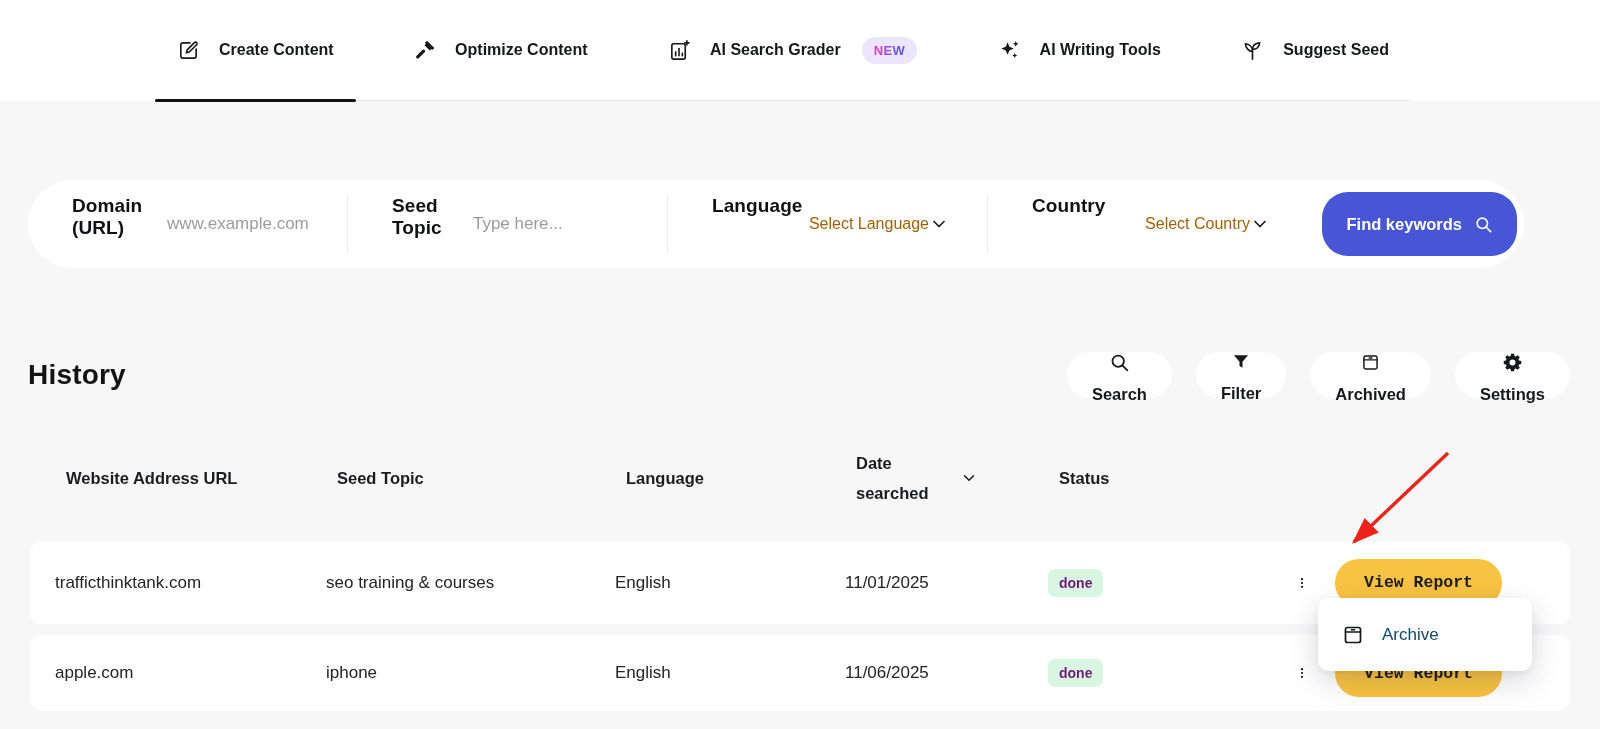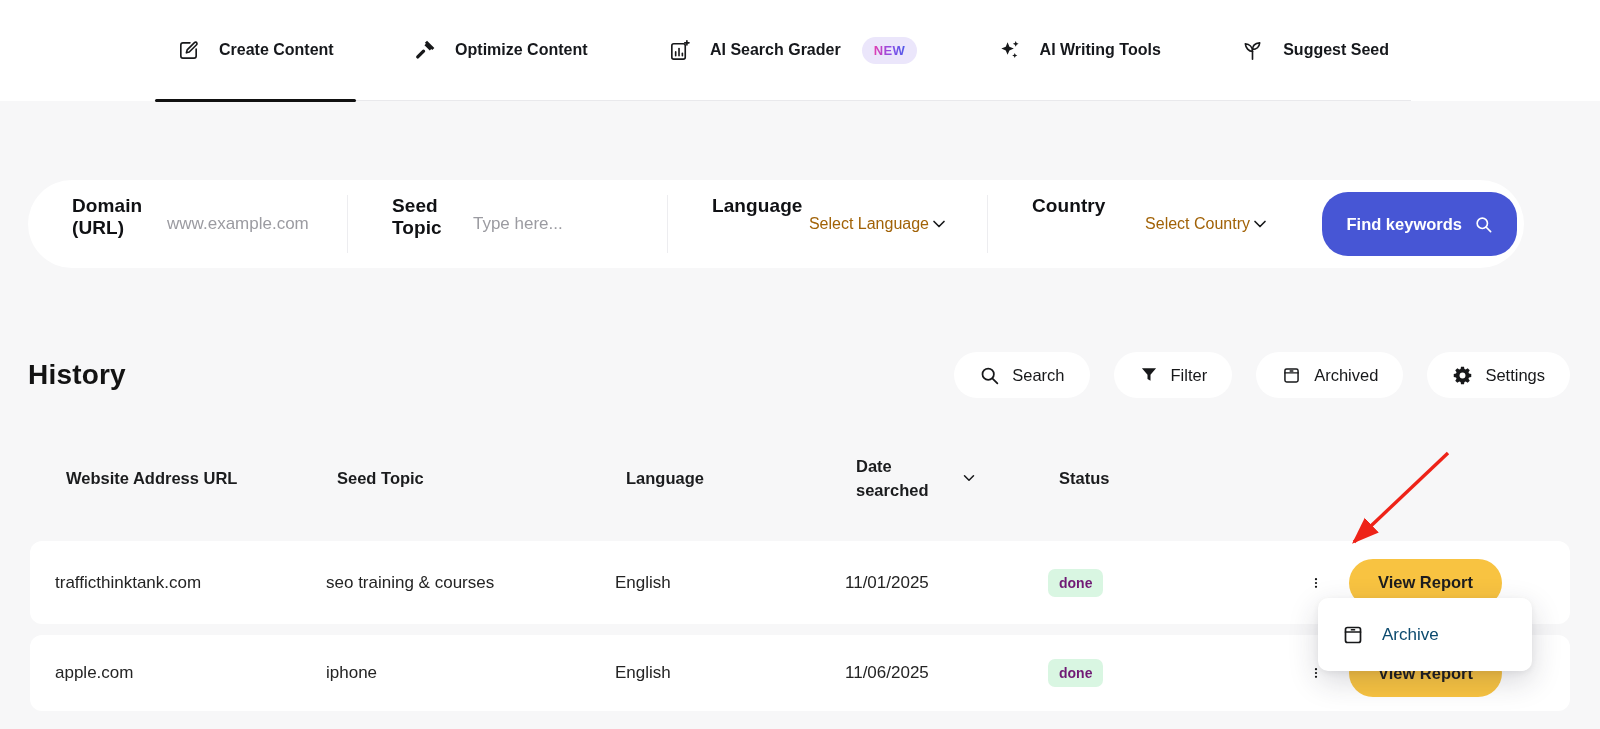--- a/index.html
+++ b/index.html
@@ -59,47 +59,47 @@
     font-size:16.5px; display:flex; align-items:center; gap:12px; border:0; cursor:pointer;
     font-family:"Liberation Sans",sans-serif;
   }
 
   
   .history-bar { margin:84px 30px 0 28px; display:flex; align-items:center; justify-content:space-between; }
   .history-bar h1 { font-size:28px; margin:0; font-weight:700; color:#131313; letter-spacing:.2px; }
   .toolbar { display:flex; gap:24px; }
   .pill {
     height:46px; background:#fff; border-radius:24px; display:flex; align-items:center;
-    gap:12px; padding:0 25px; font-size:16.5px; font-weight:400; color:#17181a;
-    border:0; cursor:pointer; font-family:"Liberation Sans",sans-serif;
+    gap:12px; padding:0 25px; font-size:16.5px; font-weight:700; color:#17181a;
+    border:0; cursor:pointer; font-family:"Liberation Sans",sans-serif;flex-direction:column;
   }
 
   
   .table { margin:0 30px; }
   .grid-cols { display:grid; grid-template-columns:271px 289px 230px 203px 200px 1fr; align-items:center; }
   .thead { padding-left:36px; margin-top:44px; min-height:72px; font-weight:700; font-size:16.5px; color:#1b1c1e; }
   .th-url span { display:inline-block; width:175px; line-height:30px; }
   .th-date { display:flex; align-items:center; gap:14px; }
-  .th-date span { display:inline-block; width:90px; line-height:24px; }
+  .th-date span { display:inline-block; width:90px; line-height:30px; }
 
   .row {
     background:#fff; border-radius:12px; height:83px; padding-left:25px;
     font-size:17px; color:#242424; margin-top:27px;
   }
   .row.second { margin-top:11px; height:76px; }
   .status-badge {
     background:#d9f6e2; color:#701a75; font-size:14px; font-weight:600;
     padding:6px 11px; border-radius:7px; display:inline-block;
   }
   .rowactions { display:flex; align-items:center; justify-content:flex-end; gap:20px; padding-right:68px; }
   .kebab { width:26px; height:30px; display:flex; align-items:center; justify-content:center; cursor:pointer; background:none; border:0; }
   .report-btn {
     height:48px; padding:0 29px; border-radius:25px; background:#f8c341; border:0;
     font-weight:700; font-size:16.5px; color:#1d1d1f; cursor:pointer;
-    font-family:Liberation Sans, sans-serif;
+    font-family:Liberation Mono, monospace;
   }
 
   
   .menu {
     position:absolute; left:1318px; top:598px; width:214px; height:73px;
     background:#fff; border-radius:10px; z-index:5;
     box-shadow:0 10px 30px rgba(40,40,60,.18), 0 2px 6px rgba(0,0,0,.06);
     display:flex; align-items:center; gap:17px; padding-left:23px;
     font-size:17px; color:#0c4a6e; cursor:pointer;
   }

